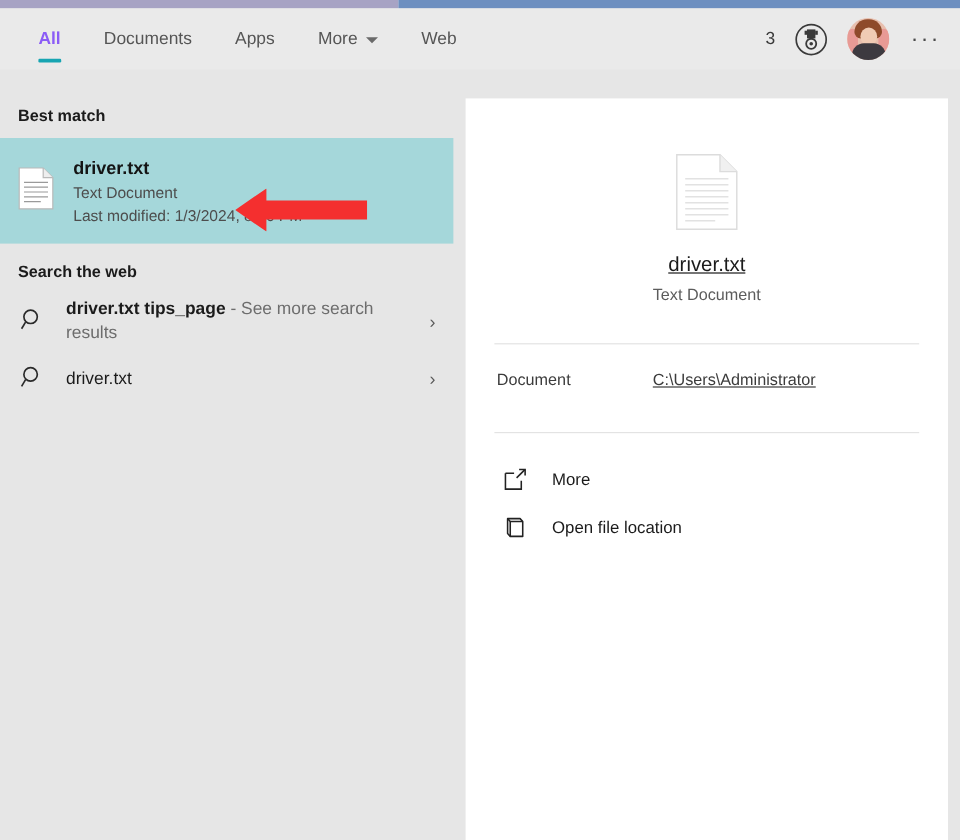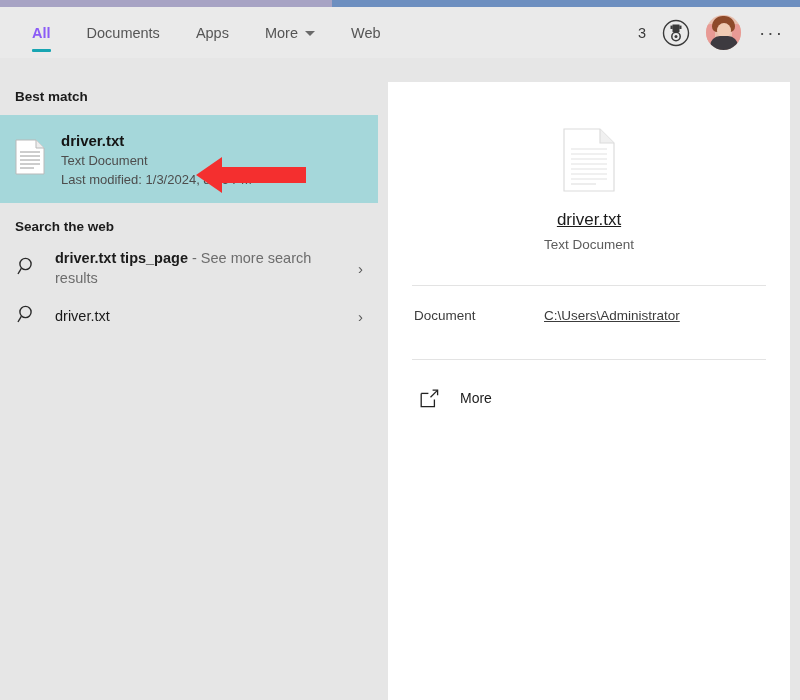--- a/index.html
+++ b/index.html
@@ -493,20 +493,30 @@
               <svg width="19" height="19" viewBox="0 0 19 19">
                 <path d="M1.2 4.4 V17.6 H14.4 V10.6" fill="none" stroke="#222222" stroke-width="1.3"></path>
                 <path d="M1.2 4.4 H8.4" fill="none" stroke="#222222" stroke-width="1.3"></path>
                 <line x1="10.5" y1="8.2" x2="17.4" y2="1.4" stroke="#222222" stroke-width="1.3"></line>
                 <path d="M12.6 1.2 H17.6 V6.2" fill="none" stroke="#222222" stroke-width="1.3"></path>
               </svg>
             </span>
             <span class="act-label">More</span>
           </div>
 
+          <div class="action-row">
+            <span class="act-icon">
+              <svg width="19" height="19" viewBox="0 0 19 19">
+                <path d="M3 2.2 H13.4 L15.6 4.6 V17 H5.2 L3 14.6 Z" fill="none" stroke="#222222" stroke-width="1.3" stroke-linejoin="round"></path>
+                <path d="M3 2.2 L5.2 4.6 H15.6" fill="none" stroke="#222222" stroke-width="1.3" stroke-linejoin="round"></path>
+                <line x1="5.2" y1="4.6" x2="5.2" y2="17" stroke="#222222" stroke-width="1.3"></line>
+              </svg>
+            </span>
+            <span class="act-label">Open file location</span>
+          </div>
 
 
         </div>
 
       </div>
     </div>
 
   </div>
 </div>
 

